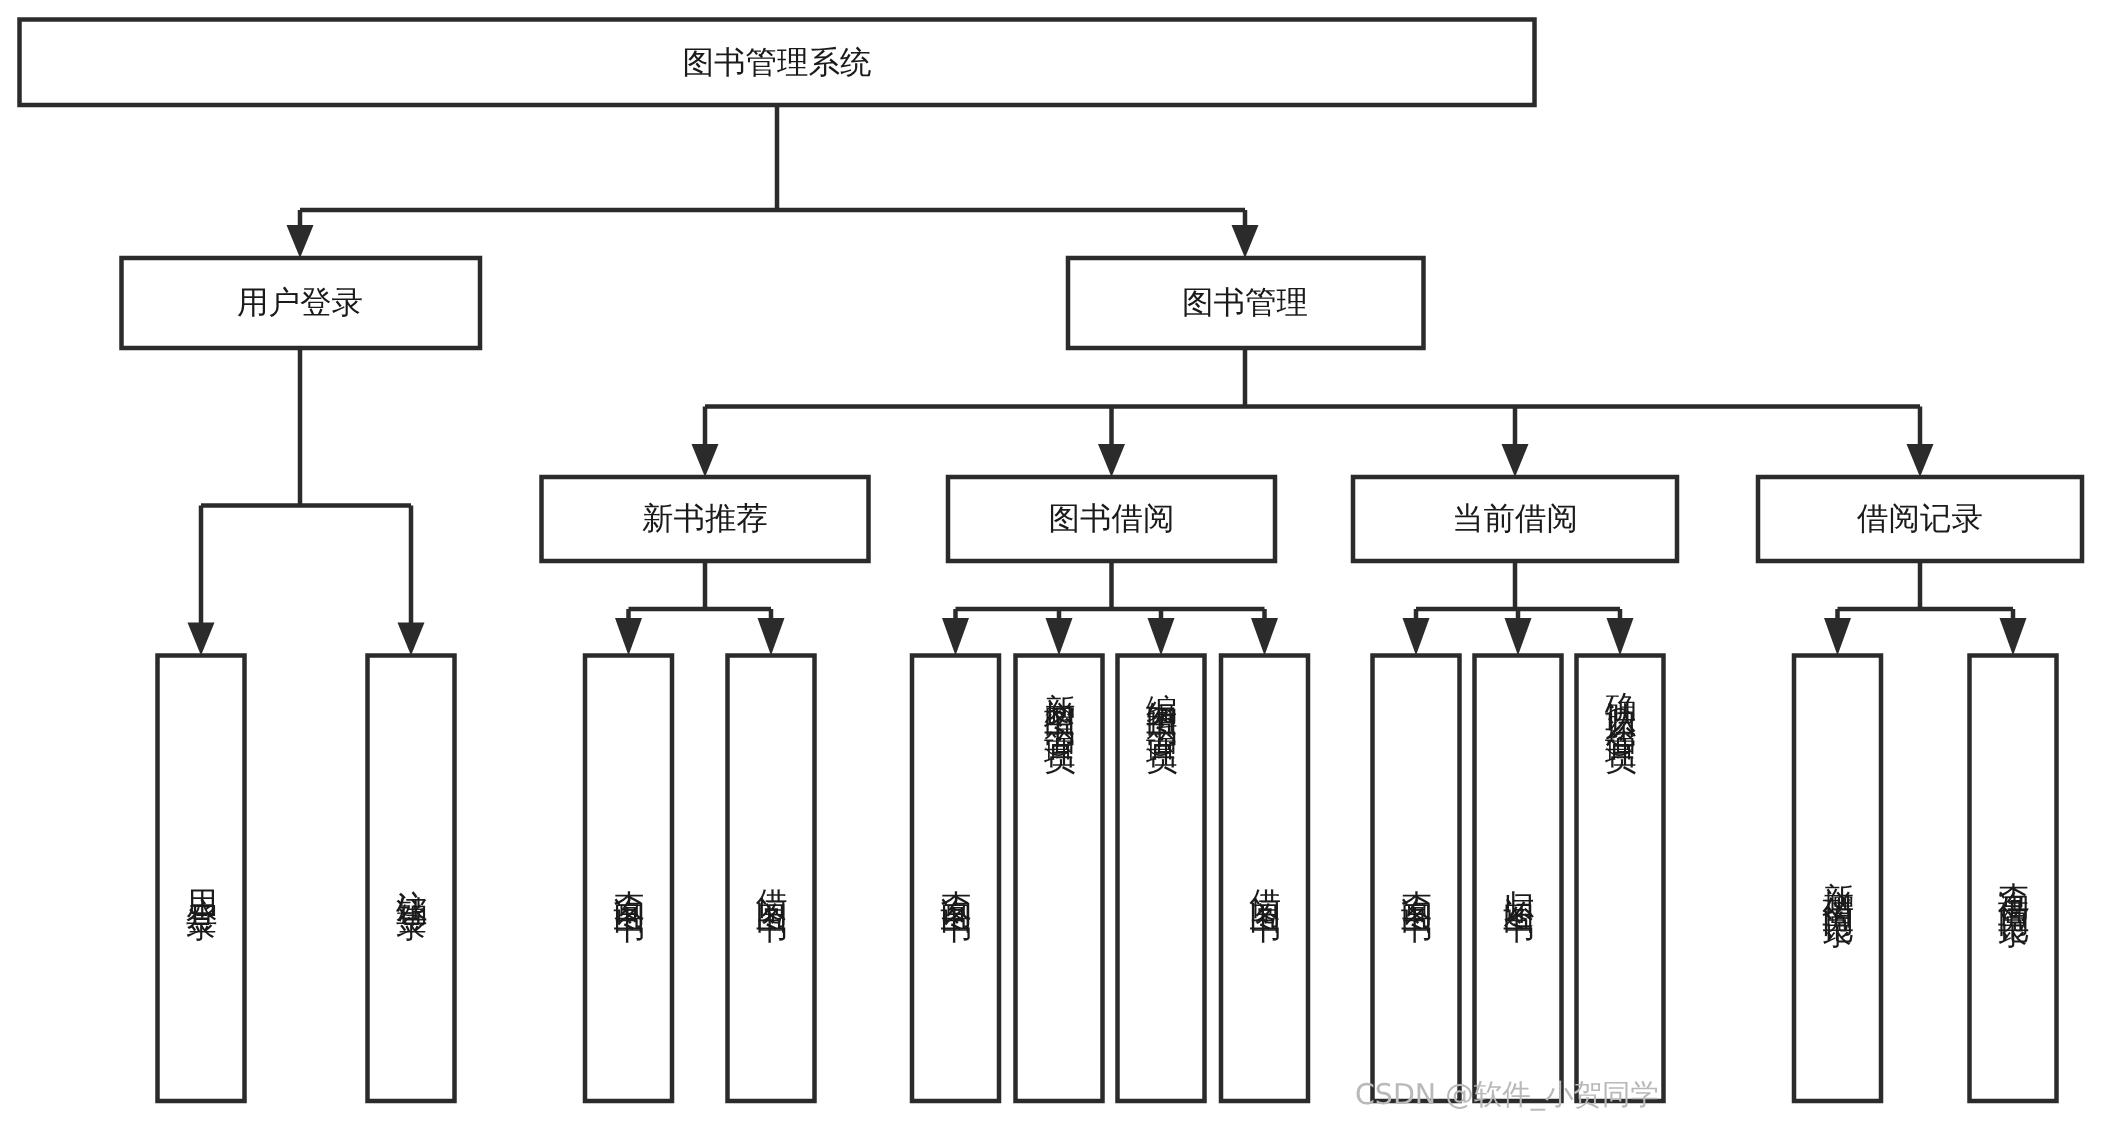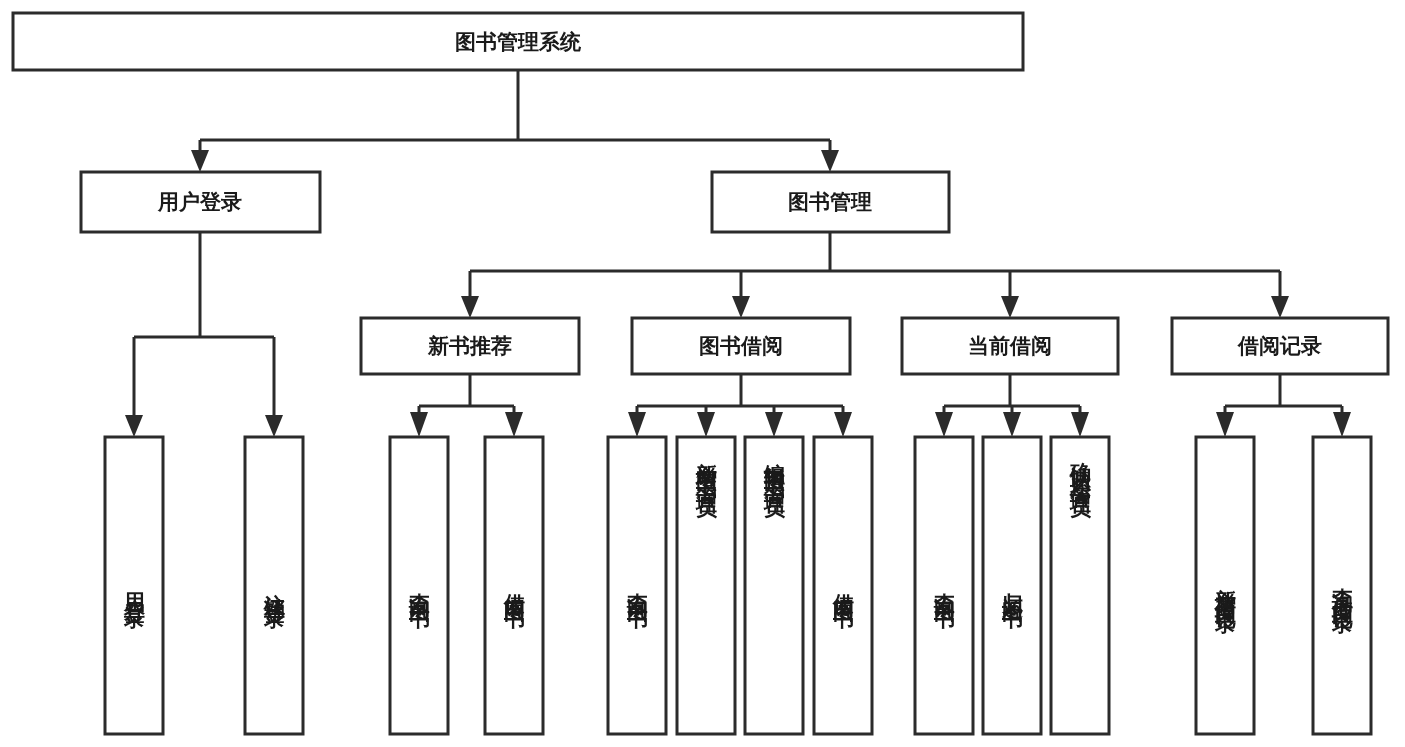--- a/index.html
+++ b/index.html
@@ -11,21 +11,20 @@
     width: 1405px;
     height: 747px;
     font-family: "DejaVu Sans", "Liberation Sans", sans-serif;
     overflow: hidden;
   }
   #diagram-root {
     position: relative;
     width: 1114px;
     height: 747px;
     background: #ffffff;
-    font-weight: bold;
   }
   svg#chart-svg {
     position: absolute;
     left: 0;
     top: 0;
     width: 1405px;
     height: 747px;
     display: block;
   }
   .node-box {
@@ -217,13 +216,14 @@
   <div class="node-label-v-wrap" style="left:1051px; top:437px; width:58px; height:297px; align-items:flex-start;">
     <span class="node-label-v" style="margin-top:8px;">确认归还（管理员）</span>
   </div>
   <div class="node-label-v-wrap" style="left:1196px; top:437px; width:58px; height:297px;">
     <span class="node-label-v">新增借阅记录</span>
   </div>
   <div class="node-label-v-wrap" style="left:1313px; top:437px; width:58px; height:297px;">
     <span class="node-label-v">查询借阅记录</span>
   </div>
 
+  <div class="watermark">CSDN @软件_小贺同学</div>
 </div>
 
 </body></html>

